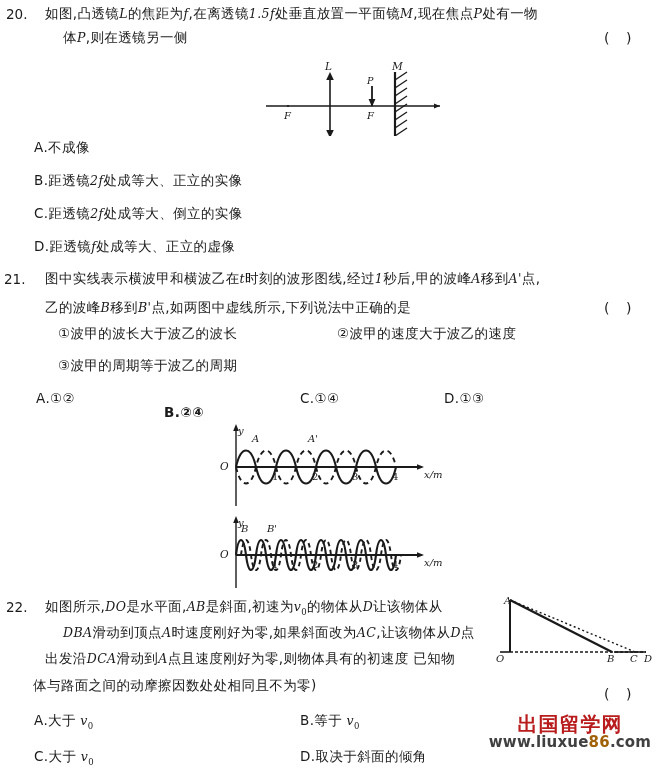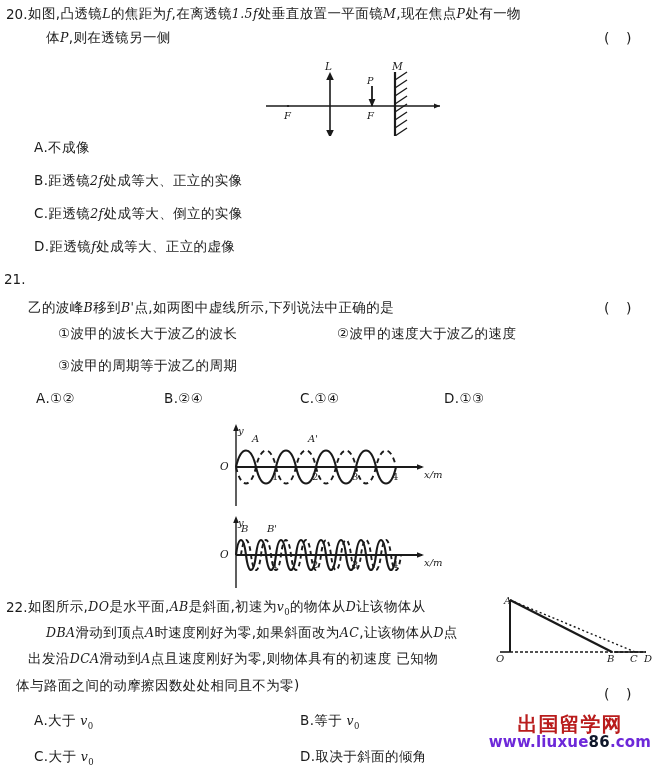--- a/index.html
+++ b/index.html
@@ -17,20 +17,21 @@
     overflow: hidden;
   }
 
   
   .q-line {
     position: absolute;
     font-size: 13.5px;
     letter-spacing: 0.4px;
     white-space: nowrap;
     line-height: 1.1;
+    margin-left: 17px;
   }
   .num {
     position: absolute;
     font-size: 13.5px;
     letter-spacing: 0px;
     white-space: nowrap;
   }
   .opt {
     position: absolute;
     font-size: 13.5px;
@@ -75,22 +76,22 @@
     color: #b91c1c;
     letter-spacing: 1px;
   }
   #wm-url {
     font-family: "DejaVu Sans", "Liberation Sans", sans-serif;
     font-size: 15px;
     font-weight: bold;
     letter-spacing: 0.2px;
     margin-top: 1px;
   }
-  .wm-blue { color: #6d28d9; }
-  .wm-orange { color: #0f172a; }
+  .wm-blue { color: #404040; }
+  .wm-orange { color: #a16207; }
 </style>
 </head>
 <body>
 
 <div id="page">
 
   <div class="num" style="left:6px; top:6px;">20.</div>
 
   <div class="q-line" style="left:28px; top:6px;">
     <span>如图,凸透镜</span><span class="var">L</span><span>的焦距为</span><span class="var">f</span><span>,在离透镜</span><span class="var">1.5f</span><span>处垂直放置一平面镜</span><span class="var">M</span><span>,现在焦点</span><span class="var">P</span><span>处有一物</span>
@@ -145,41 +146,44 @@
   </div>
   <div class="opt" style="left:34px; top:205px;">
     <span>C.</span><span>距透镜</span><span class="var">2f</span><span>处成等大、倒立的实像</span>
   </div>
   <div class="opt" style="left:34px; top:238px;">
     <span>D.</span><span>距透镜</span><span class="var">f</span><span>处成等大、正立的虚像</span>
   </div>
 
   <div class="num" style="left:4px; top:271px;">21.</div>
 
+  <div class="q-line" style="left:28px; top:271px;">
+    <span>图中实线表示横波甲和横波乙在</span><span class="var">t</span><span>时刻的波形图线,经过</span><span class="var">1</span><span>秒后,甲的波峰</span><span class="var">A</span><span>移到</span><span class="var">A'</span><span>点,</span>
+  </div>
 
   <div class="q-line" style="left:28px; top:300px;">
     <span>乙的波峰</span><span class="var">B</span><span>移到</span><span class="var">B'</span><span>点,如两图中虚线所示,下列说法中正确的是</span>
   </div>
 
   <div class="brk" style="left:604px; top:300px;">(    )</div>
 
   <div class="opt" style="left:58px; top:325px;">
     <span>①</span><span>波甲的波长大于波乙的波长</span>
   </div>
   <div class="opt" style="left:300px; top:325px;margin-left:37px;">
     <span>②</span><span>波甲的速度大于波乙的速度</span>
   </div>
   <div class="opt" style="left:58px; top:357px;">
     <span>③</span><span>波甲的周期等于波乙的周期</span>
   </div>
 
   <div class="opt" style="left:36px; top:390px;">
     <span>A.</span><span>①②</span>
   </div>
-  <div class="opt" style="left:164px; top:390px;">
+  <div class="opt" style="left:164px; top:404px;font-weight:bold;">
     <span>B.</span><span>②④</span>
   </div>
   <div class="opt" style="left:300px; top:390px;">
     <span>C.</span><span>①④</span>
   </div>
   <div class="opt" style="left:444px; top:390px;">
     <span>D.</span><span>①③</span>
   </div>
 
   <div class="fig" style="left:210px; top:418px;">

